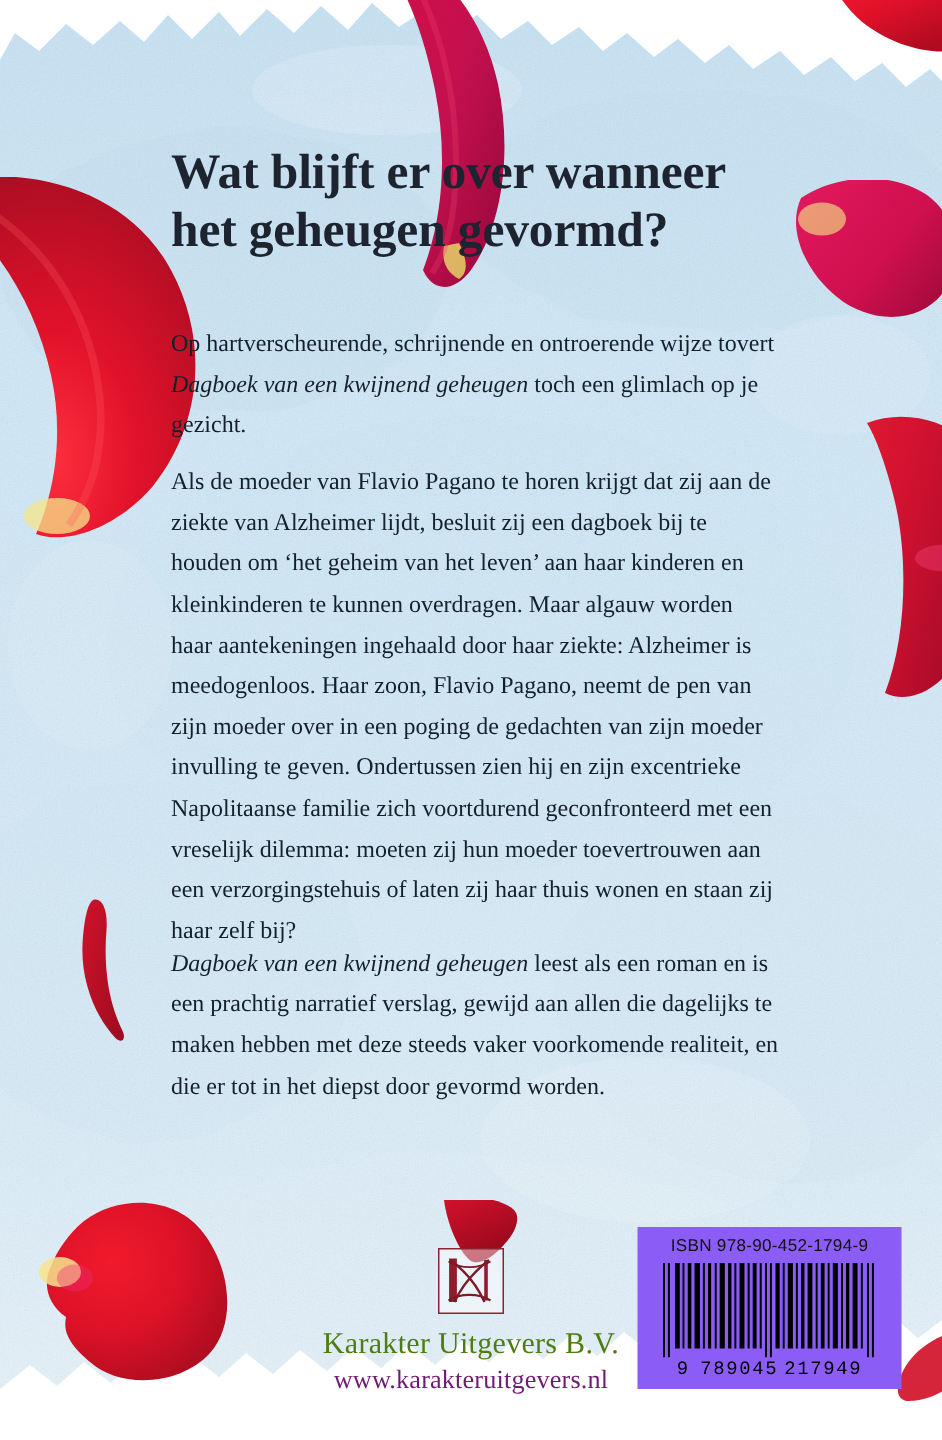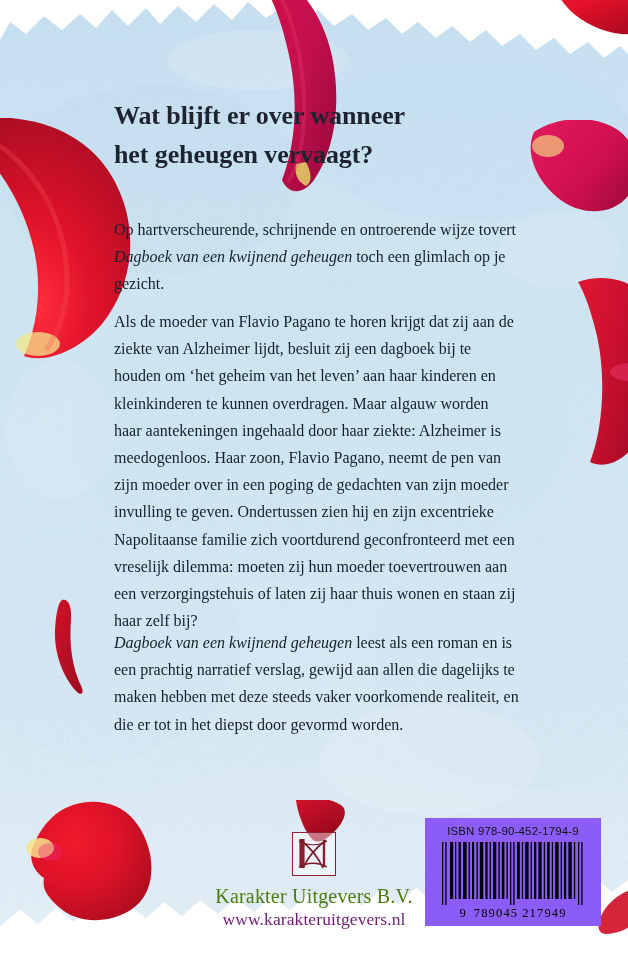--- a/index.html
+++ b/index.html
@@ -24,21 +24,21 @@
   
   .content{
     position:absolute;
     left:0;top:0;width:628px;height:960px;
   }
   .headline{
     position:absolute;
     left:114px;top:96px;width:430px;
     font-family:"Liberation Serif", serif;
     font-weight:bold;
-    font-size:26px;
+    font-size:33px;
     line-height:39px;
     color:#1d2430;
     letter-spacing:-0.1px;
   }
   .headline .l2{display:block;}
 
   .blurb{
     position:absolute;
     left:114px;width:406px;
     color:#14202b;
@@ -97,21 +97,21 @@
     text-align:center;
     letter-spacing:0.2px;
     line-height:14px;
   }
   .bars{
     margin:4px auto 0 auto;
     width:146px;height:63px;
     display:block;
   }
   .bc-digits{
-    font-family:Liberation Serif, serif;
+    font-family:Liberation Mono, monospace;
     font-size:12.6px;
     color:#000000;
     letter-spacing:1.1px;
     text-align:center;
     margin-top:1px;
     line-height:14px;
   }
   .bc-digits .lead{margin-right:7px;}
   .bc-digits .grp{margin-right:4px;}
 
@@ -291,21 +291,21 @@
       </linearGradient>
     </defs>
     <path d="M4,0 C18,-4 40,-2 50,6 C56,11 52,22 42,32
              C34,40 26,44 21,40 C14,34 6,16 4,0 Z" fill="url(#pAL)"></path>
   </svg>
 
   <div class="content">
 
     <div class="headline">
       <span class="l1">Wat blijft er over wanneer</span>
-      <span class="l2">het geheugen vervaagt?</span>
+      <span class="l2">het geheugen gevormd?</span>
     </div>
 
     <p class="blurb" id="para1"><span>Op hartverscheurende, schrijnende en ontroerende wijze tovert </span><em>Dagboek van een kwijnend geheugen</em><span> toch een glimlach op je gezicht.</span></p>
 
     <p class="blurb" id="para2">Als de moeder van Flavio Pagano te horen krijgt dat zij aan de ziekte van Alzheimer lijdt, besluit zij een dagboek bij te houden om ‘het geheim van het leven’ aan haar kinderen en kleinkinderen te kunnen overdragen. Maar algauw worden haar aantekeningen ingehaald door haar ziekte: Alzheimer is meedogenloos. Haar zoon, Flavio Pagano, neemt de pen van zijn moeder over in een poging de gedachten van zijn moeder invulling te geven. Ondertussen zien hij en zijn excentrieke Napolitaanse familie zich voortdurend geconfronteerd met een vreselijk dilemma: moeten zij hun moeder toevertrouwen aan een verzorgingstehuis of laten zij haar thuis wonen en staan zij haar zelf bij?</p>
 
     <p class="blurb" id="para3"><em>Dagboek van een kwijnend geheugen</em><span> leest als een roman en is een prachtig narratief verslag, gewijd aan allen die dagelijks te maken hebben met deze steeds vaker voorkomende realiteit, en die er tot in het diepst door gevormd worden.</span></p>
 
     <div class="publisher">
       <div class="logo-box">

